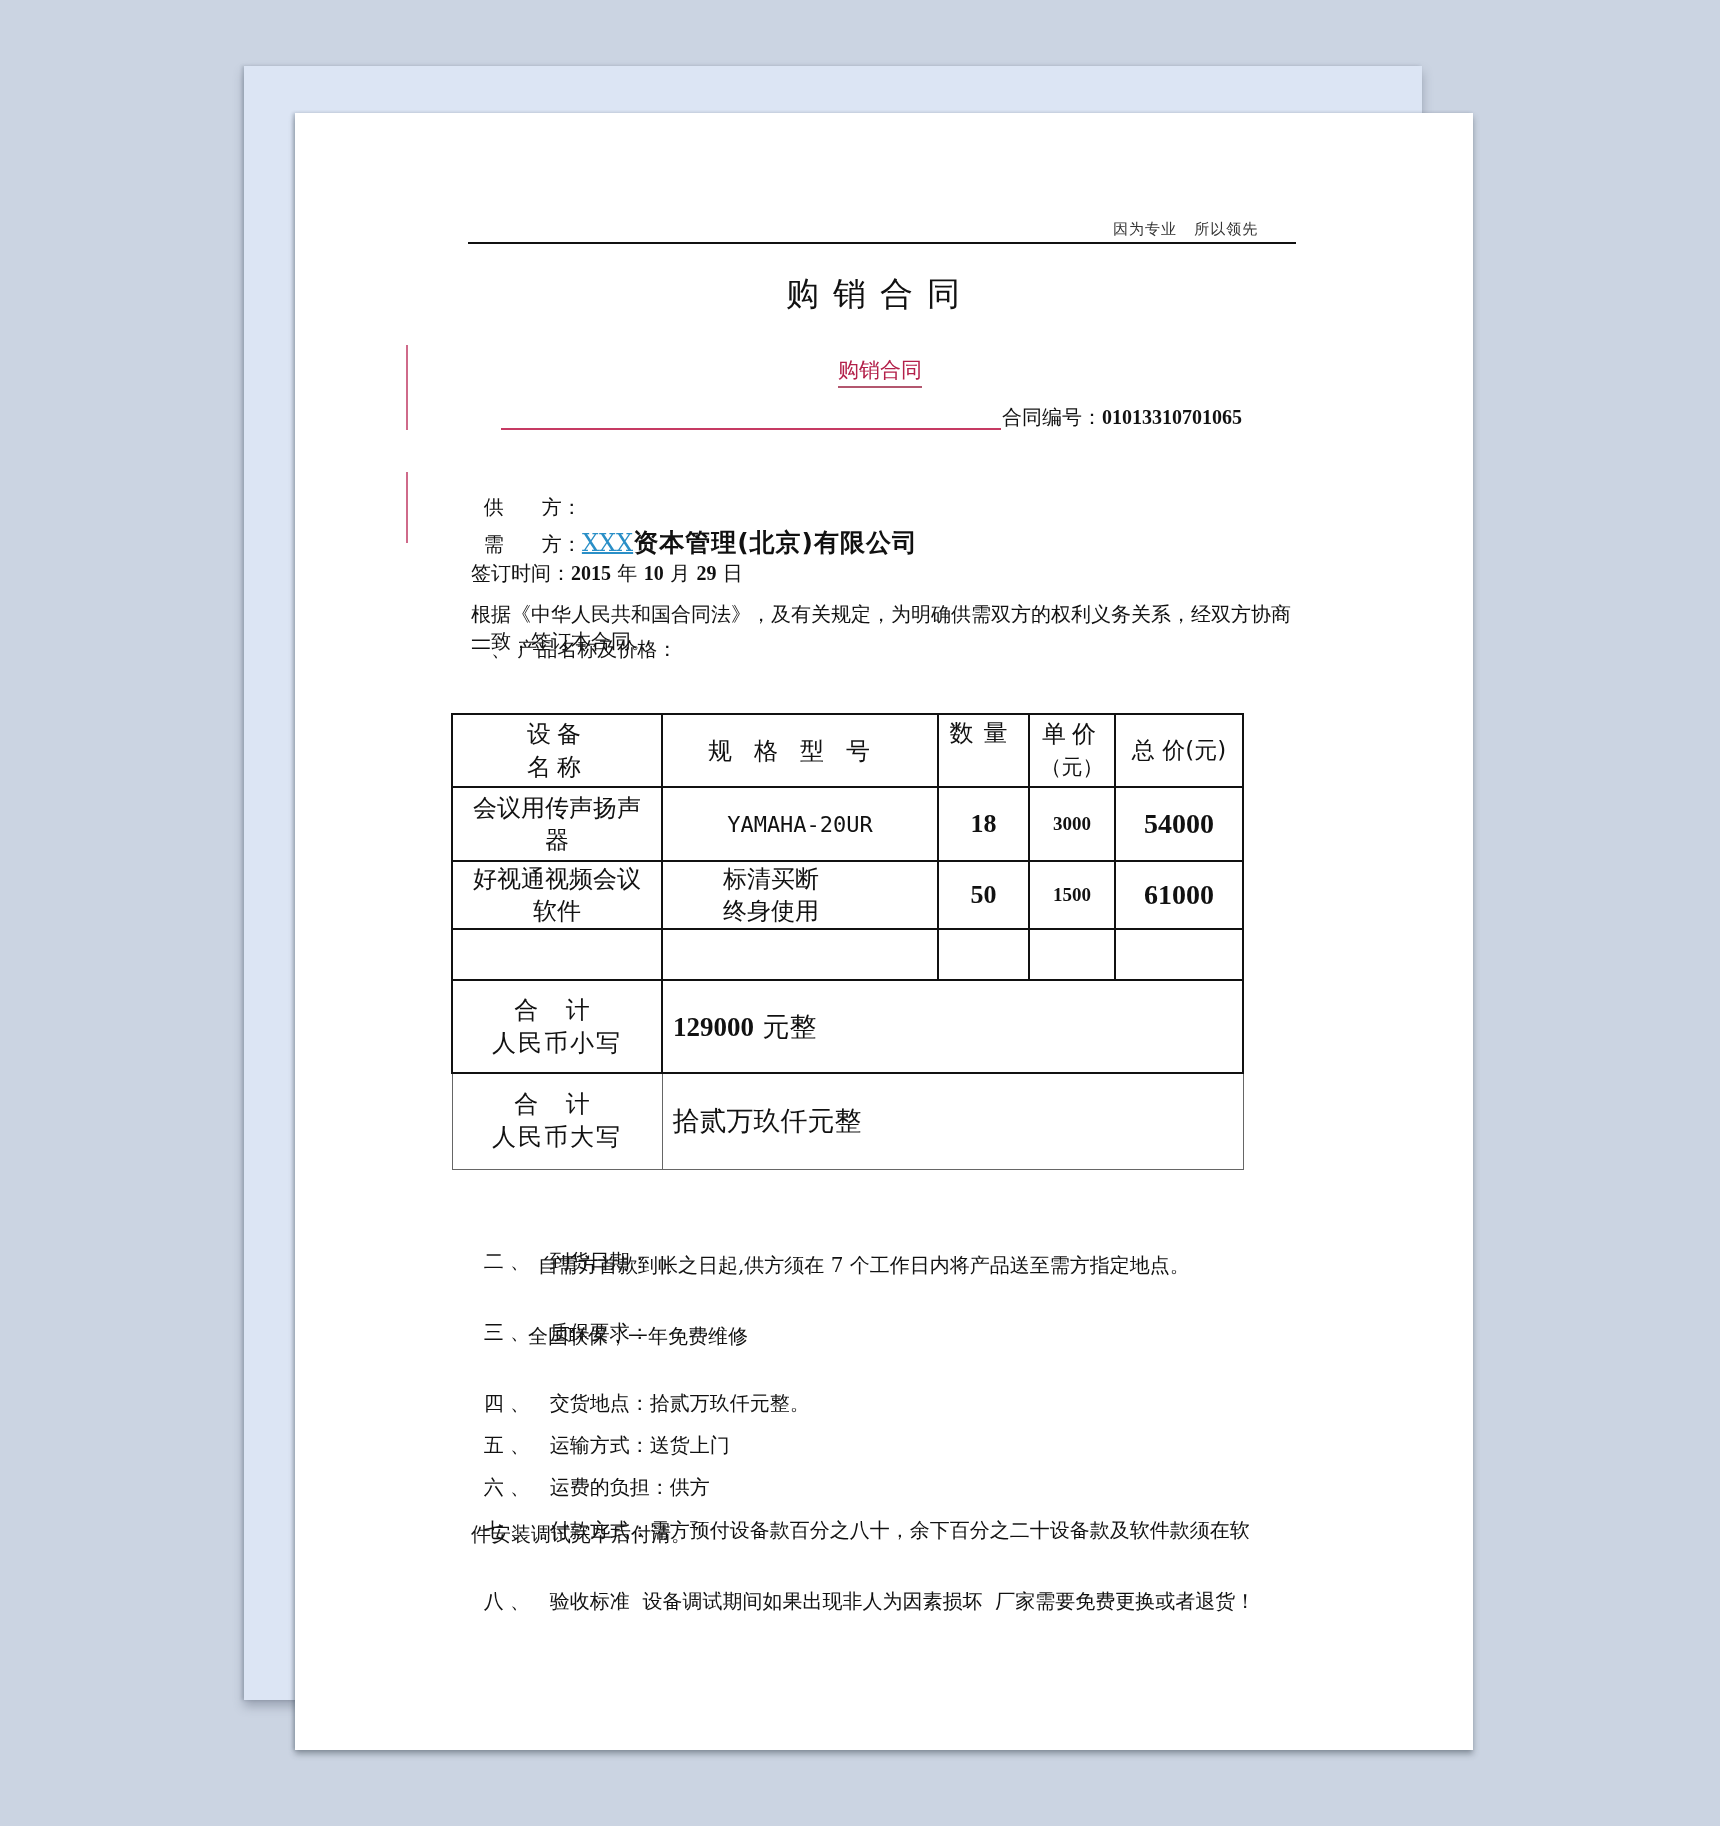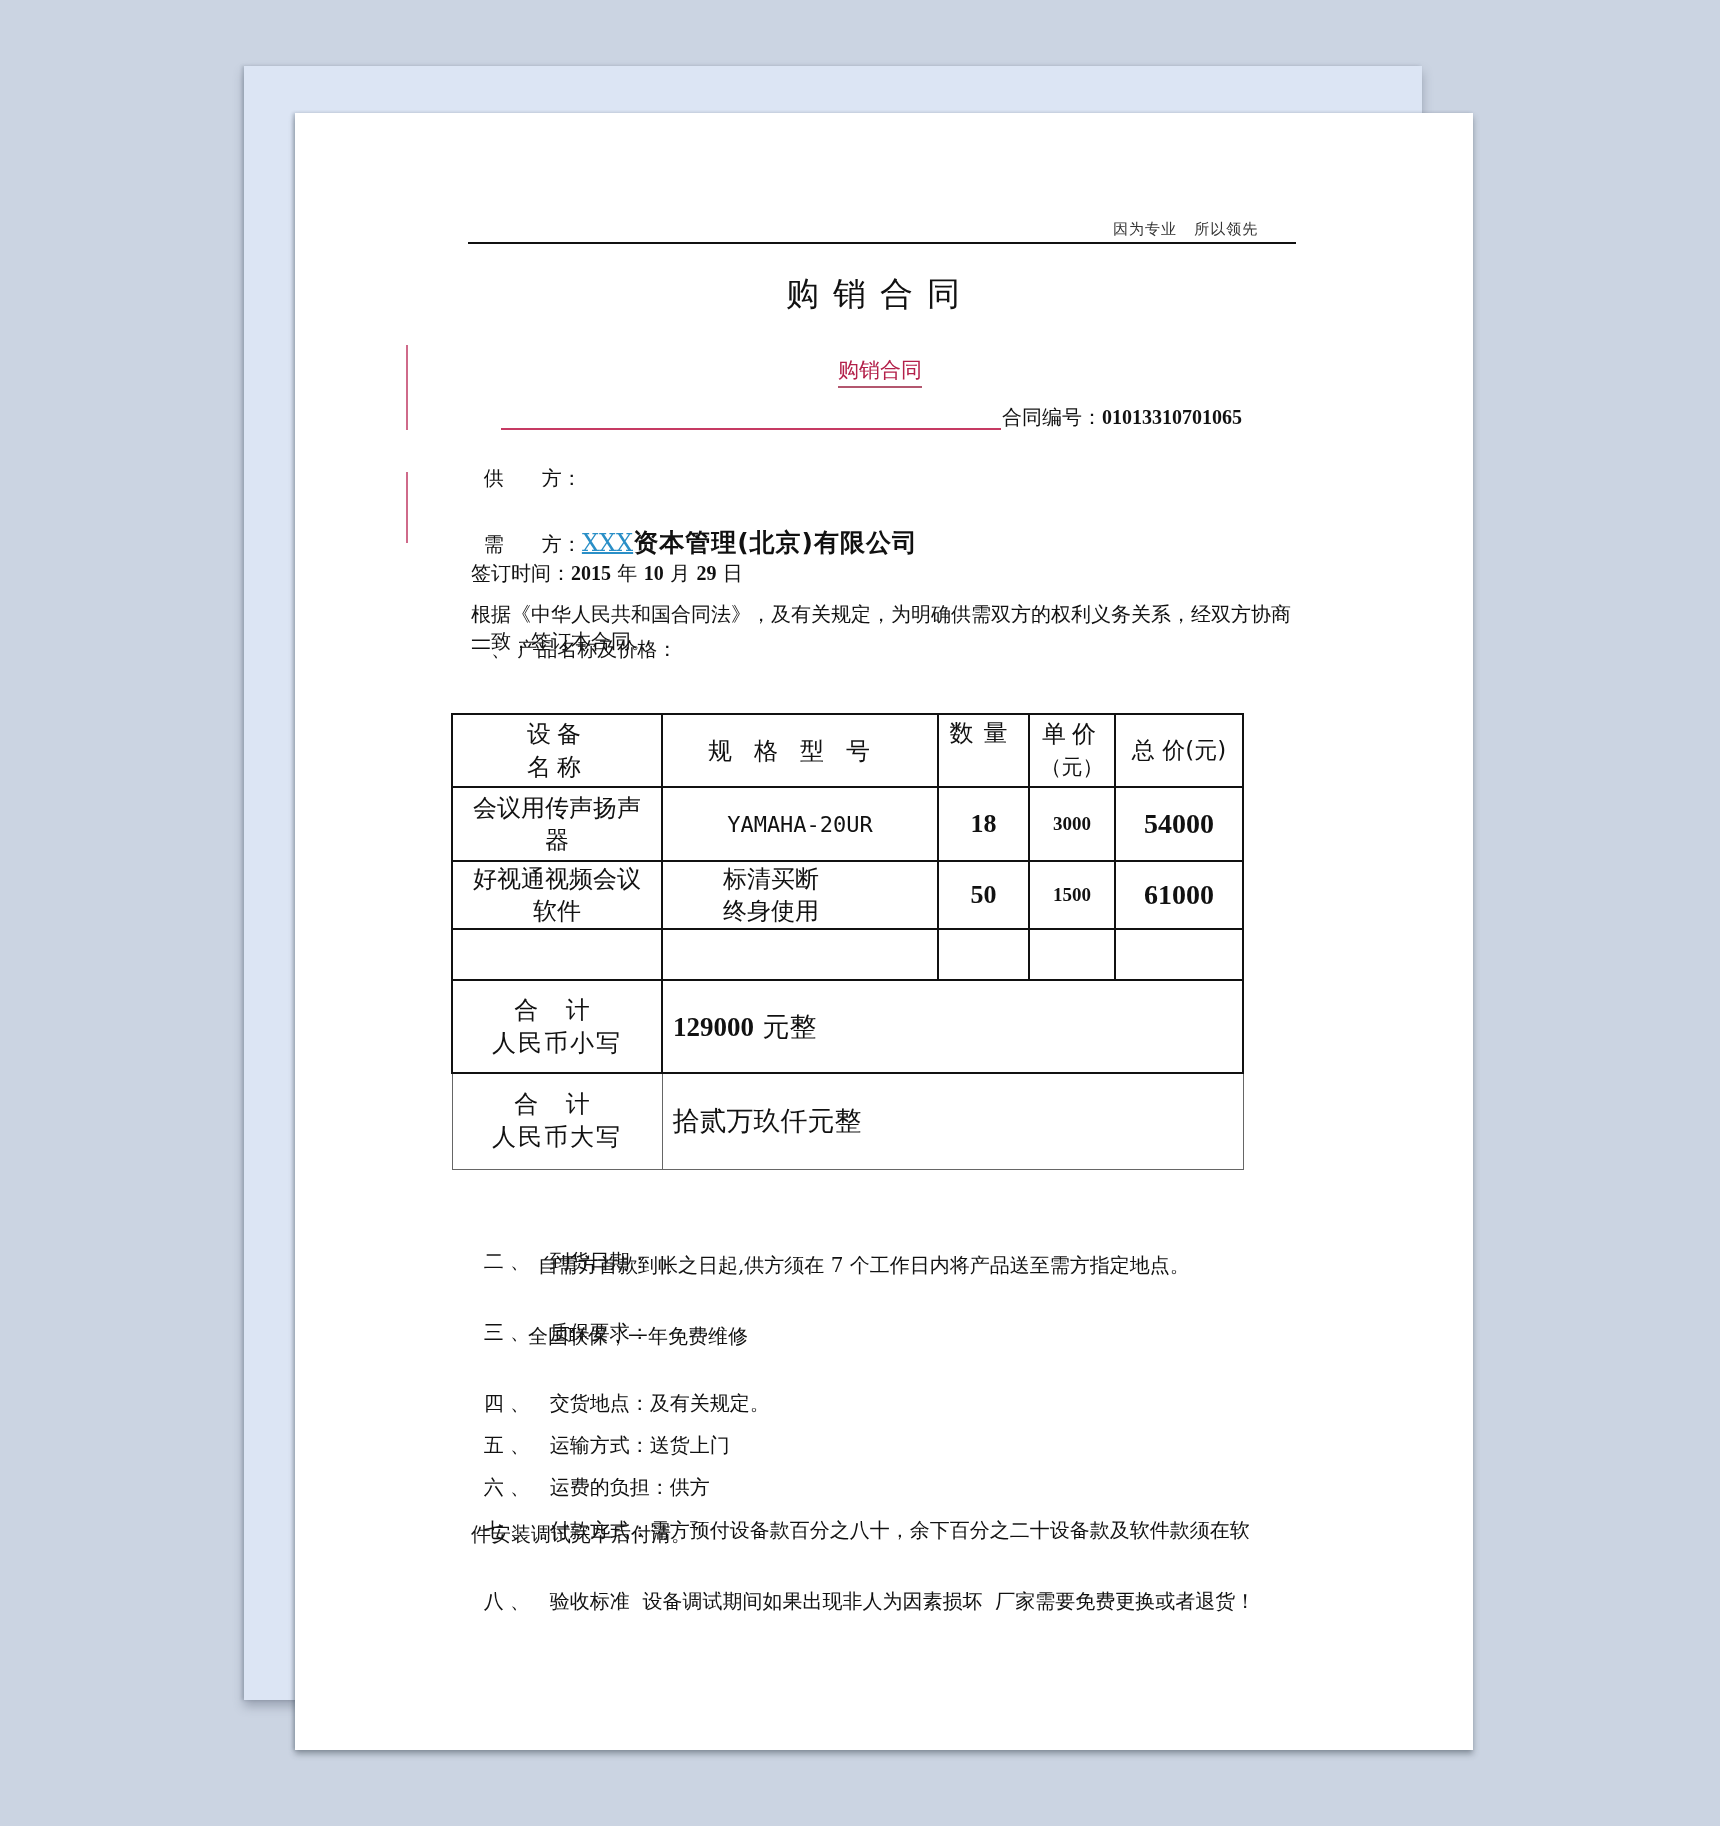--- a/index.html
+++ b/index.html
@@ -63,21 +63,21 @@
     }
     .contract-no {
       left: 1002px; top: 404px;
       font-size: 20px; white-space: nowrap;
     }
     .contract-no .num { font-weight: bold; font-family: "Liberation Serif", serif; }
 
     .party {
       left: 471px; font-size: 20px; white-space: pre;
     }
-    .party.supply { top: 441px; }
+    .party.supply { top: 470px; }
     .party.demand { top: 502px; }
     .party .link {
       color: #2a8fc7; text-decoration: underline; text-decoration-thickness: 2px;
       font-size: 24px;
     }
     .party .company {
       font-size: 25px; font-weight: bold; letter-spacing: 1px;
       font-family: "DejaVu Sans", "Liberation Sans", sans-serif;
     }
 
@@ -227,21 +227,21 @@
   <span class="ind">二 、</span><span>到货日期：</span>
 </div>
 <div class="abs clause-body" style="left:538px;top:1252px">自需方首款到帐之日起,供方须在 7 个工作日内将产品送至需方指定地点。</div>
 
 <div class="abs clause" style="top:1295px">
   <span class="ind">三 、</span><span>质保要求：</span>
 </div>
 <div class="abs clause-body" style="left:528px;top:1323px">全国联保，一年免费维修</div>
 
 <div class="abs clause" style="top:1366px">
-  <span class="ind">四 、</span><span>交货地点：及有关规定。</span>
+  <span class="ind">四 、</span><span>交货地点：拾贰万玖仟元整。</span>
 </div>
 
 <div class="abs clause" style="top:1408px">
   <span class="ind">五 、</span><span>运输方式：送货上门</span>
 </div>
 
 <div class="abs clause" style="top:1450px">
   <span class="ind">六 、</span><span>运费的负担：供方</span>
 </div>
 

